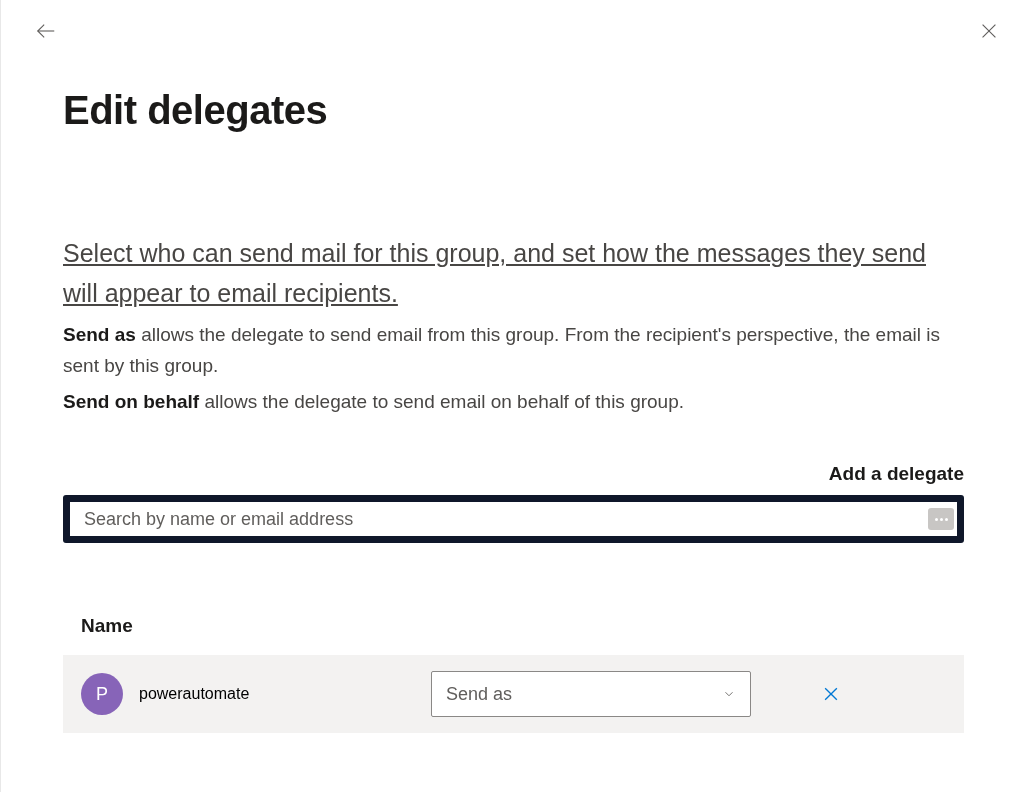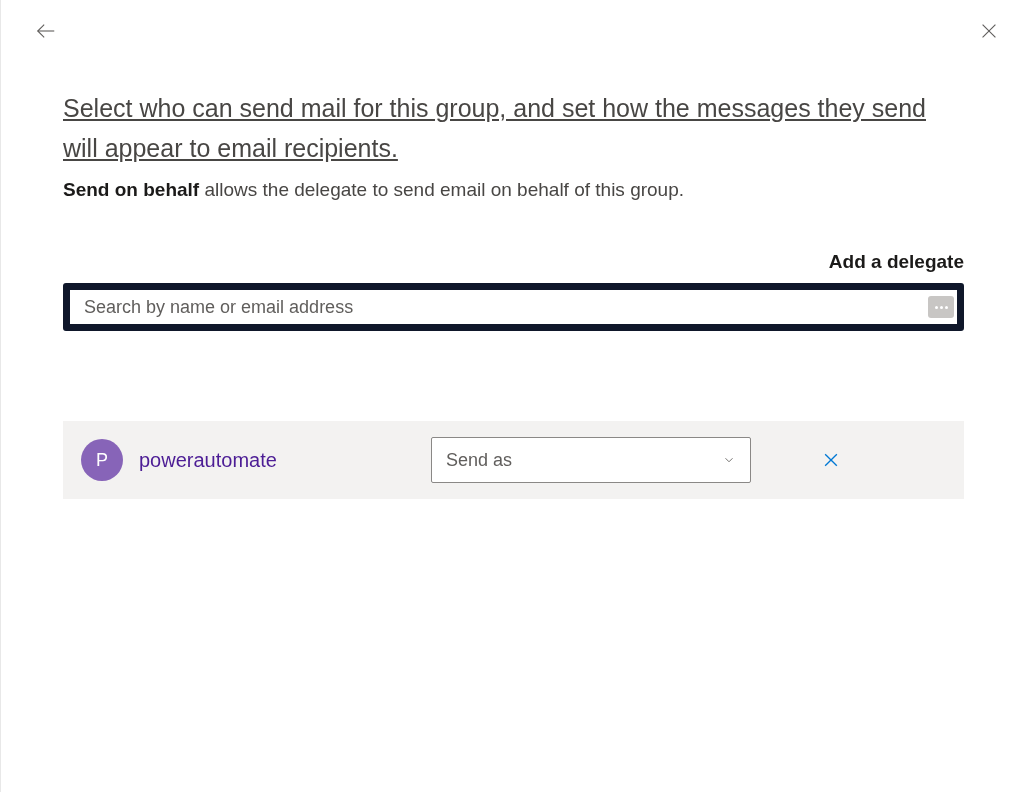--- a/index.html
+++ b/index.html
@@ -158,22 +158,22 @@
       border-radius: 50%;
       background: #8764b8;
       color: #ffffff;
       display: flex;
       align-items: center;
       justify-content: center;
       font-size: 18px;
       font-weight: 400;
     }
     .delegate-name {
-      font-size: 20px;
-      color: #4c1d95;
+      font-size: 16px;
+      color: #000000;
       text-align: right;
     }
     .perm-cell {
       flex: 0 0 340px;
     }
     .select-wrap {
       position: relative;
       width: 320px;
       height: 46px;
       background: #ffffff;
@@ -232,39 +232,44 @@
     </button>
     <button class="icon-btn">
       <svg viewBox="0 0 24 24">
         <line x1="5" y1="5" x2="19" y2="19"></line>
         <line x1="19" y1="5" x2="5" y2="19"></line>
       </svg>
     </button>
   </div>
 
   <div class="content">
+    <h1 class="page-title">Edit delegates</h1>
 
     <p class="description">Select who can send mail for this group, and set how the messages they send will appear to email recipients.</p>
 
+    <p class="desc-block">
+      <strong>Send as</strong><span> allows the delegate to send email from this group. From the recipient's perspective, the email is sent by this group.</span>
+    </p>
     <p class="desc-block">
       <strong>Send on behalf</strong><span> allows the delegate to send email on behalf of this group.</span>
     </p>
 
     <div class="add-label">Add a delegate</div>
     <div class="search-wrap">
       <input type="text" class="search-input" placeholder="Search by name or email address" style="">
       <div class="search-more">
         <span></span>
         <span></span>
         <span></span>
       </div>
     </div>
 
     <div class="table">
       <div class="table-header">
+        <div class="col-name">Name</div>
         <div class="col-act"></div>
       </div>
 
       <div class="table-row">
         <div class="name-cell">
           <div class="avatar">P</div>
           <div class="delegate-name">powerautomate</div>
         </div>
         <div class="perm-cell">
           <div class="select-wrap">

